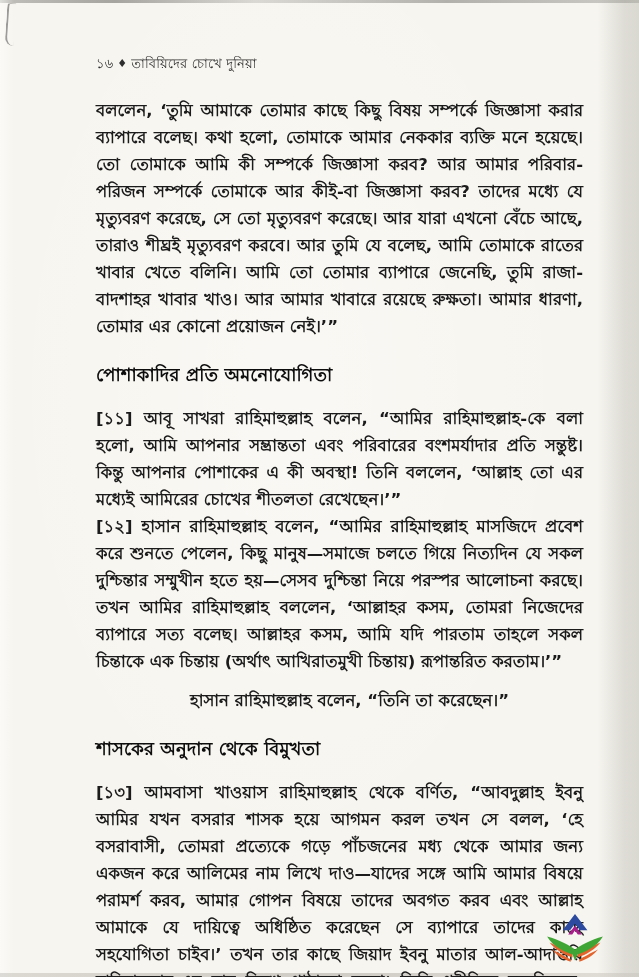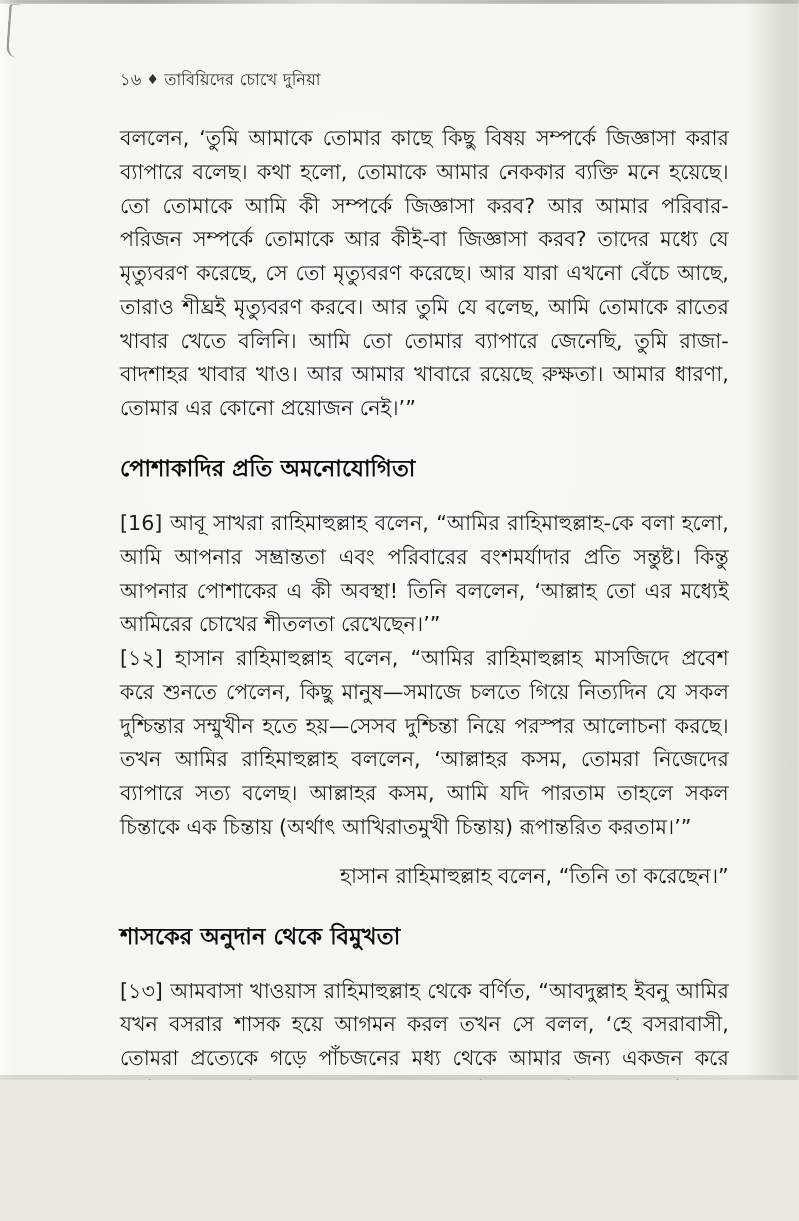--- a/index.html
+++ b/index.html
@@ -4,21 +4,21 @@
 <title>Scanned book page</title>
 <style>
   html, body { margin: 0; padding: 0; }
   body {
     width: 639px; height: 977px;
     font-family: "DejaVu Sans", "Liberation Sans", sans-serif;
     background: #e9e7e0;
   }
   .page {
     position: relative;
-    width: 639px; height: 864px;
+    width: 639px; height: 977px;
     overflow: hidden;
     background:
       radial-gradient(ellipse at 45% 40%, rgba(255,255,255,0.35) 0%, rgba(255,255,255,0) 60%),
       #f7f5ef;
   }
   
   .edge-top {
     position: absolute; top: 0; left: 0; right: 0; height: 3px;
     background: linear-gradient(90deg, #8a8a86 0%, #55544f 18%, #bdbcb6 40%, #6e6d68 70%, #a3a29c 100%);
     opacity: .5;
@@ -65,31 +65,32 @@
     letter-spacing: 0.2px;
     white-space: nowrap;
   }
   .running-header .diamond { font-size: 11px; padding: 0 4px; position: relative; top: -1px; }
   .body-text {
     margin: 0;
     font-size: 16.5px;
     line-height: 27px;
     text-align: justify;
     color: #1b1b1b;
+    font-weight: bold;
   }
   .intro { margin-top: 22px; }
   .section-heading {
     margin: 21px 0 13px 0;
     font-size: 18px;
     font-weight: 700;
     color: #0d0d0d;
     letter-spacing: 0.1px;
   }
   .heading-3 { }
-  .followup { margin-top: 12px; padding-left: 20px; text-align: right; }
+  .followup { margin-top: 12px; padding-left: 20px; text-align: center; }
 
   .publisher-logo {
     position: absolute; left: 544px; top: 911px;
     width: 62px; height: 57px;
   }
 </style>
 </head>
 <body>
 
 <div class="page">
@@ -105,21 +106,21 @@
 
   <div class="content">
 
     <div class="running-header">
       <span>১৬</span><span class="diamond">♦</span><span>তাবিয়িদের চোখে দুনিয়া</span>
     </div>
 
     <p class="body-text intro">বললেন, ‘তুমি আমাকে তোমার কাছে কিছু বিষয় সম্পর্কে জিজ্ঞাসা করার ব্যাপারে বলেছ। কথা হলো, তোমাকে আমার নেককার ব্যক্তি মনে হয়েছে। তো তোমাকে আমি কী সম্পর্কে জিজ্ঞাসা করব? আর আমার পরিবার-পরিজন সম্পর্কে তোমাকে আর কীই-বা জিজ্ঞাসা করব? তাদের মধ্যে যে মৃত্যুবরণ করেছে, সে তো মৃত্যুবরণ করেছে। আর যারা এখনো বেঁচে আছে, তারাও শীঘ্রই মৃত্যুবরণ করবে। আর তুমি যে বলেছ, আমি তোমাকে রাতের খাবার খেতে বলিনি। আমি তো তোমার ব্যাপারে জেনেছি, তুমি রাজা-বাদশাহর খাবার খাও। আর আমার খাবারে রয়েছে রুক্ষতা। আমার ধারণা, তোমার এর কোনো প্রয়োজন নেই।’”</p>
 
     <h2 class="section-heading">পোশাকাদির প্রতি অমনোযোগিতা</h2>
-    <p class="body-text">[16] আবূ সাখরা রাহিমাহুল্লাহ বলেন, “আমির রাহিমাহুল্লাহ-কে বলা হলো, আমি আপনার সম্ভ্রান্ততা এবং পরিবারের বংশমর্যাদার প্রতি সন্তুষ্ট। কিন্তু আপনার পোশাকের এ কী অবস্থা! তিনি বললেন, ‘আল্লাহ তো এর মধ্যেই আমিরের চোখের শীতলতা রেখেছেন।’”</p>
+    <p class="body-text">[১১] আবূ সাখরা রাহিমাহুল্লাহ বলেন, “আমির রাহিমাহুল্লাহ-কে বলা হলো, আমি আপনার সম্ভ্রান্ততা এবং পরিবারের বংশমর্যাদার প্রতি সন্তুষ্ট। কিন্তু আপনার পোশাকের এ কী অবস্থা! তিনি বললেন, ‘আল্লাহ তো এর মধ্যেই আমিরের চোখের শীতলতা রেখেছেন।’”</p>
 
     <p class="body-text">[১২] হাসান রাহিমাহুল্লাহ বলেন, “আমির রাহিমাহুল্লাহ মাসজিদে প্রবেশ করে শুনতে পেলেন, কিছু মানুষ—সমাজে চলতে গিয়ে নিত্যদিন যে সকল দুশ্চিন্তার সম্মুখীন হতে হয়—সেসব দুশ্চিন্তা নিয়ে পরস্পর আলোচনা করছে। তখন আমির রাহিমাহুল্লাহ বললেন, ‘আল্লাহর কসম, তোমরা নিজেদের ব্যাপারে সত্য বলেছ। আল্লাহর কসম, আমি যদি পারতাম তাহলে সকল চিন্তাকে এক চিন্তায় (অর্থাৎ আখিরাতমুখী চিন্তায়) রূপান্তরিত করতাম।’”</p>
     <p class="body-text followup">হাসান রাহিমাহুল্লাহ বলেন, “তিনি তা করেছেন।”</p>
 
     <h2 class="section-heading heading-3">শাসকের অনুদান থেকে বিমুখতা</h2>
     <p class="body-text">[১৩] আমবাসা খাওয়াস রাহিমাহুল্লাহ থেকে বর্ণিত, “আবদুল্লাহ ইবনু আমির যখন বসরার শাসক হয়ে আগমন করল তখন সে বলল, ‘হে বসরাবাসী, তোমরা প্রত্যেকে গড়ে পাঁচজনের মধ্য থেকে আমার জন্য একজন করে আলিমের নাম লিখে দাও—যাদের সঙ্গে আমি আমার বিষয়ে পরামর্শ করব, আমার গোপন বিষয়ে তাদের অবগত করব এবং আল্লাহ আমাকে যে দায়িত্বে অধিষ্ঠিত করেছেন সে ব্যাপারে তাদের কাছে সহযোগিতা চাইব।’ তখন তার কাছে জিয়াদ ইবনু মাতার আল-আদাওয়ি রাহিমাহুল্লাহ-এর নাম লিখে পাঠানো হলো। তিনি পরীক্ষিত হয়েছিলেন, একপর্যায়ে তার দৃষ্টিশক্তি</p>
 
   </div>
 
   <svg class="publisher-logo" viewBox="0 0 100 90" xmlns="http://www.w3.org/2000/svg" aria-hidden="true">

